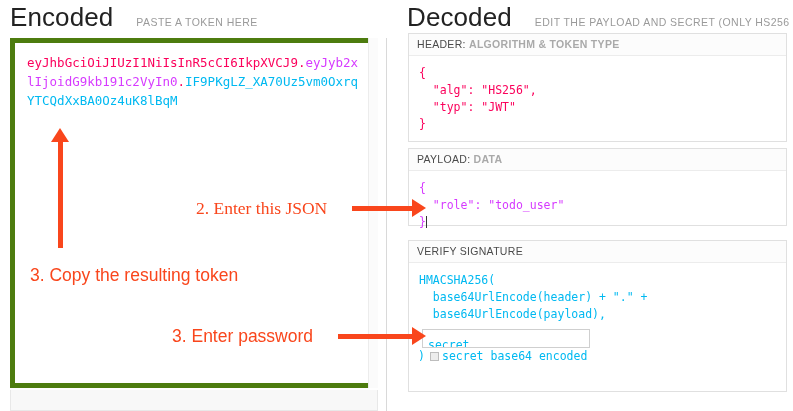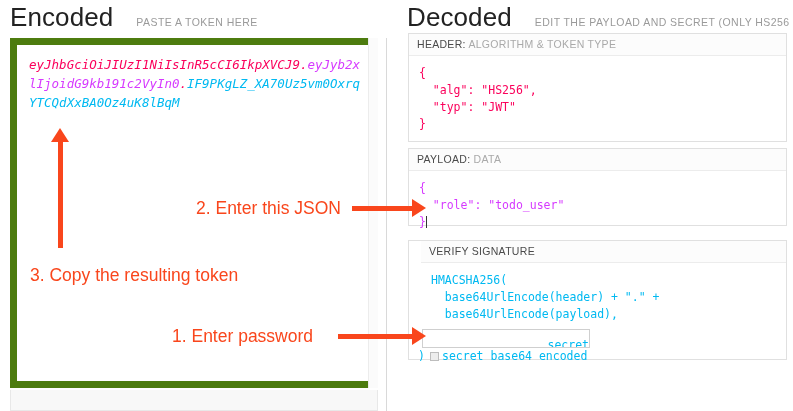--- a/index.html
+++ b/index.html
@@ -20,21 +20,21 @@
     font-size:10.5px;color:#9a9a9a;letter-spacing:.45px;
     display:inline-block;vertical-align:baseline;margin-left:23px;
     text-transform:uppercase;
   }
   #head-encoded{left:10px;}
   #head-decoded{left:407px;}
 
   
   #encoded-panel{
     position:absolute;left:10px;top:38px;width:368px;height:350px;
-    background:#fff;border:7px solid #4d7c0f;box-sizing:border-box;font-style:italic;
+    background:#fff;border:5px solid #4d7c0f;box-sizing:border-box;
   }
   #encoded-token{
     position:absolute;left:12px;top:10px;right:10px;
     font-family:"DejaVu Sans Mono","Liberation Mono",monospace;
     font-size:12.5px;line-height:19px;
     word-break:break-all;white-space:pre-wrap;
   }
   .seg-header{color:#fb015b;}
   .seg-dot{color:#fb015b;}
   .seg-payload{color:#d63aff;}
@@ -63,46 +63,46 @@
     position:absolute;left:408px;width:379px;
     background:#fff;border:1px solid #e0e0e0;box-sizing:border-box;
   }
   .panel-title{
     height:21px;line-height:21px;padding-left:8px;
     background:#fcfcfc;border-bottom:1px solid #ececec;
     font-size:10.5px;letter-spacing:.3px;white-space:nowrap;
     text-transform:uppercase;
   }
   .panel-title .k{color:#4a4a4a;margin-top:40px;}
-  .panel-title .v{color:#a9a9a9;}
+  .panel-title .v{color:#a9a9a9;font-weight:bold;}
   .panel-body{
     font-family:"DejaVu Sans Mono","Liberation Mono",monospace;
     font-size:11.5px;line-height:17px;
     padding:9px 0 8px 10px;white-space:pre;
   }
 
   #panel-header{top:33px;height:109px;}
   #panel-header .panel-body{color:#fb015b;}
 
   #panel-payload{top:148px;height:78px;}
   #panel-payload .panel-body{color:#d63aff;}
   .caret{
     display:inline-block;width:1px;height:12px;background:#333;
     vertical-align:-2px;margin-left:0px;
   }
 
-  #panel-verify{top:240px;height:120px;padding-left:12px;}
+  #panel-verify{top:240px;height:152px;}
   #panel-verify .panel-body{color:#00b9f1;}
 
   #secret-input{
     position:absolute;left:422px;top:329px;width:168px;height:19px;
     border:1px solid #cfcfcf;background:#fff;box-sizing:border-box;
     font-family:"DejaVu Sans Mono","Liberation Mono",monospace;
     font-size:11.5px;line-height:17px;color:#00b9f1;
-    padding:12px 0 0 5px;outline:none;text-align:right;
+    padding:12px 0 0 5px;outline:none;
   }
   #secret-checkbox{
     position:absolute;left:430px;top:352px;width:9px;height:9px;
     border:1px solid #bdbdbd;background:#ededed;box-sizing:border-box;
   }
   #secret-checkbox-label{
     position:absolute;left:442px;top:348px;
     font-family:"DejaVu Sans Mono","Liberation Mono",monospace;
     font-size:11.5px;line-height:17px;color:#00b9f1;white-space:nowrap;text-align:right;
   }
@@ -111,21 +111,21 @@
     font-family:"DejaVu Sans Mono","Liberation Mono",monospace;
     font-size:11.5px;line-height:17px;color:#00b9f1;
   }
 
   
   .anno-text{
     position:absolute;color:#f9461c;white-space:nowrap;
     font-size:17.5px;font-family:"Liberation Sans",sans-serif;
   }
   #anno-1{left:172px;top:326px;}
-  #anno-2{left:196px;top:198px;}
+  #anno-2{left:196px;top:198px;font-family:Liberation Serif, serif;}
   #anno-3{left:30px;top:265px;text-align:right;}
 
   .arrow-h{position:absolute;height:8px;}
   .arrow-h .shaft{
     position:absolute;left:0;top:2px;height:5px;right:13px;background:#f9461c;
   }
   .arrow-h .head{
     position:absolute;right:0;top:-5px;width:0;height:0;
     border-top:9px solid transparent;border-bottom:9px solid transparent;
     border-left:14px solid #f9461c;
@@ -190,21 +190,21 @@
   <div class="panel-body">HMACSHA256(
   base64UrlEncode(header) + "." +
   base64UrlEncode(payload),</div>
 </div>
 
 <input id="secret-input" type="text" placeholder="your-256-bit-secret" value="secret" style="">
 <div id="verify-close-paren">)</div>
 <div id="secret-checkbox"></div>
 <div id="secret-checkbox-label">secret base64 encoded</div>
 
-<div class="anno-text" id="anno-1">1. Enter password</div>
+<div class="anno-text" id="anno-1">3. Enter password</div>
 <div class="arrow-h" id="arrow-1">
   <div class="shaft"></div>
   <div class="head"></div>
 </div>
 
 <div class="anno-text" id="anno-2">2. Enter this JSON</div>
 <div class="arrow-h" id="arrow-2">
   <div class="shaft"></div>
   <div class="head"></div>
 </div>

